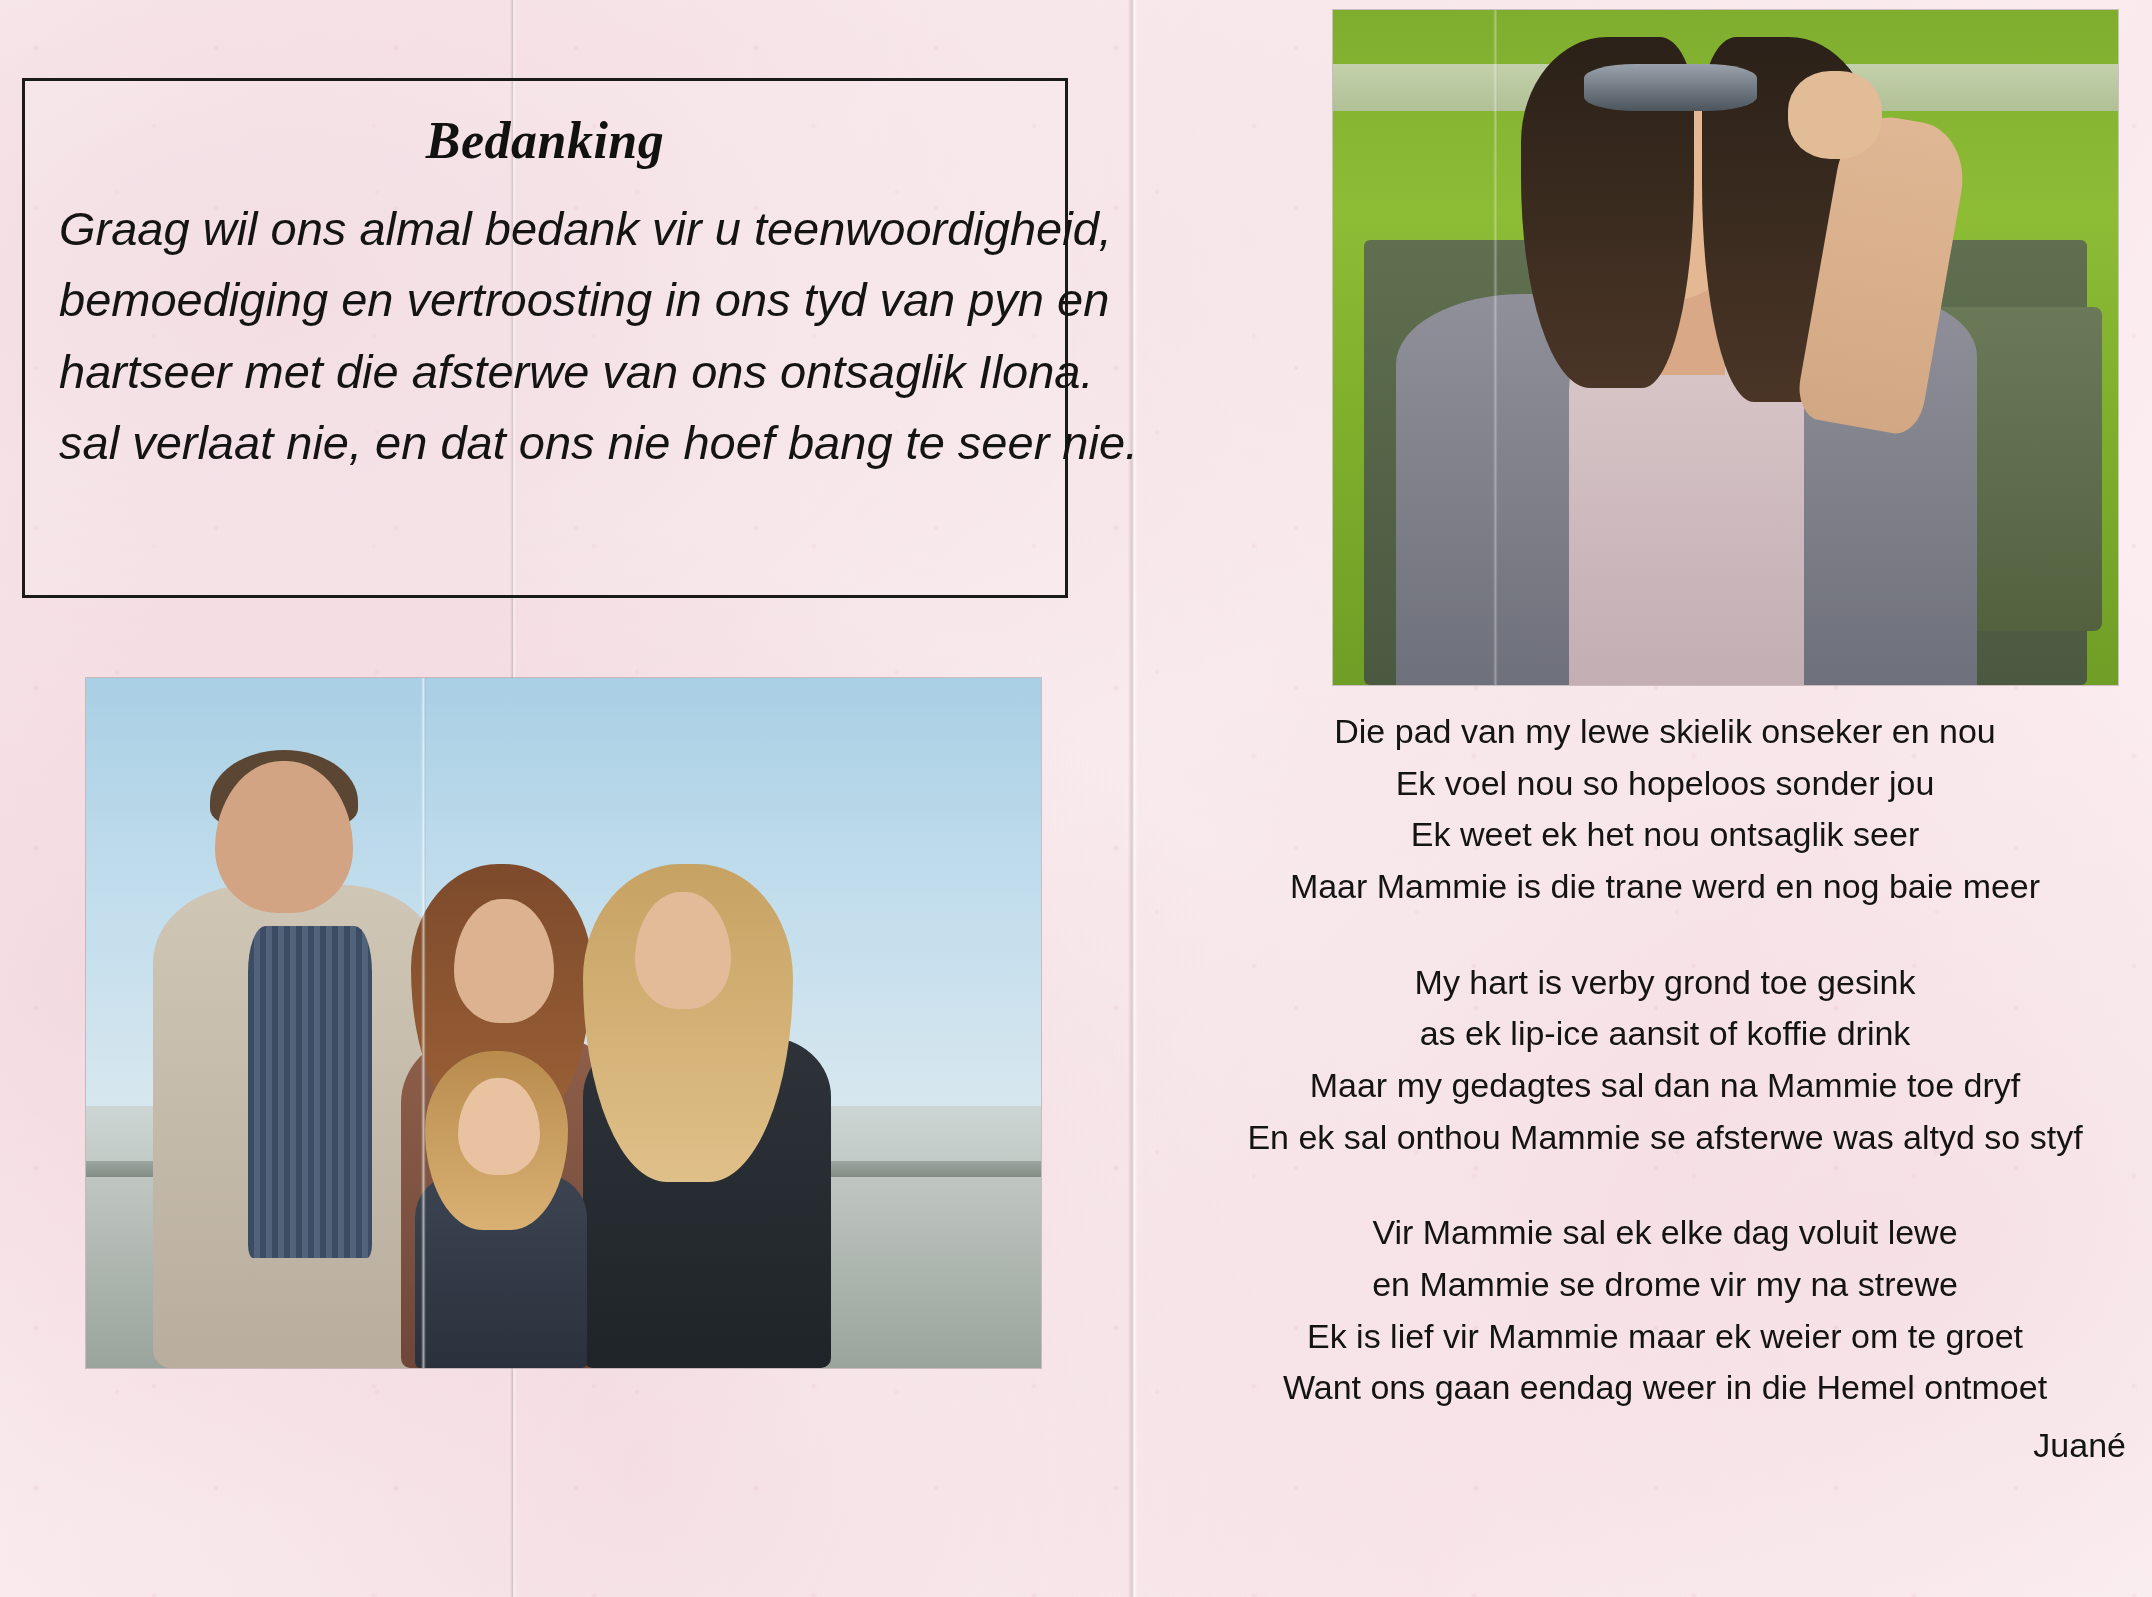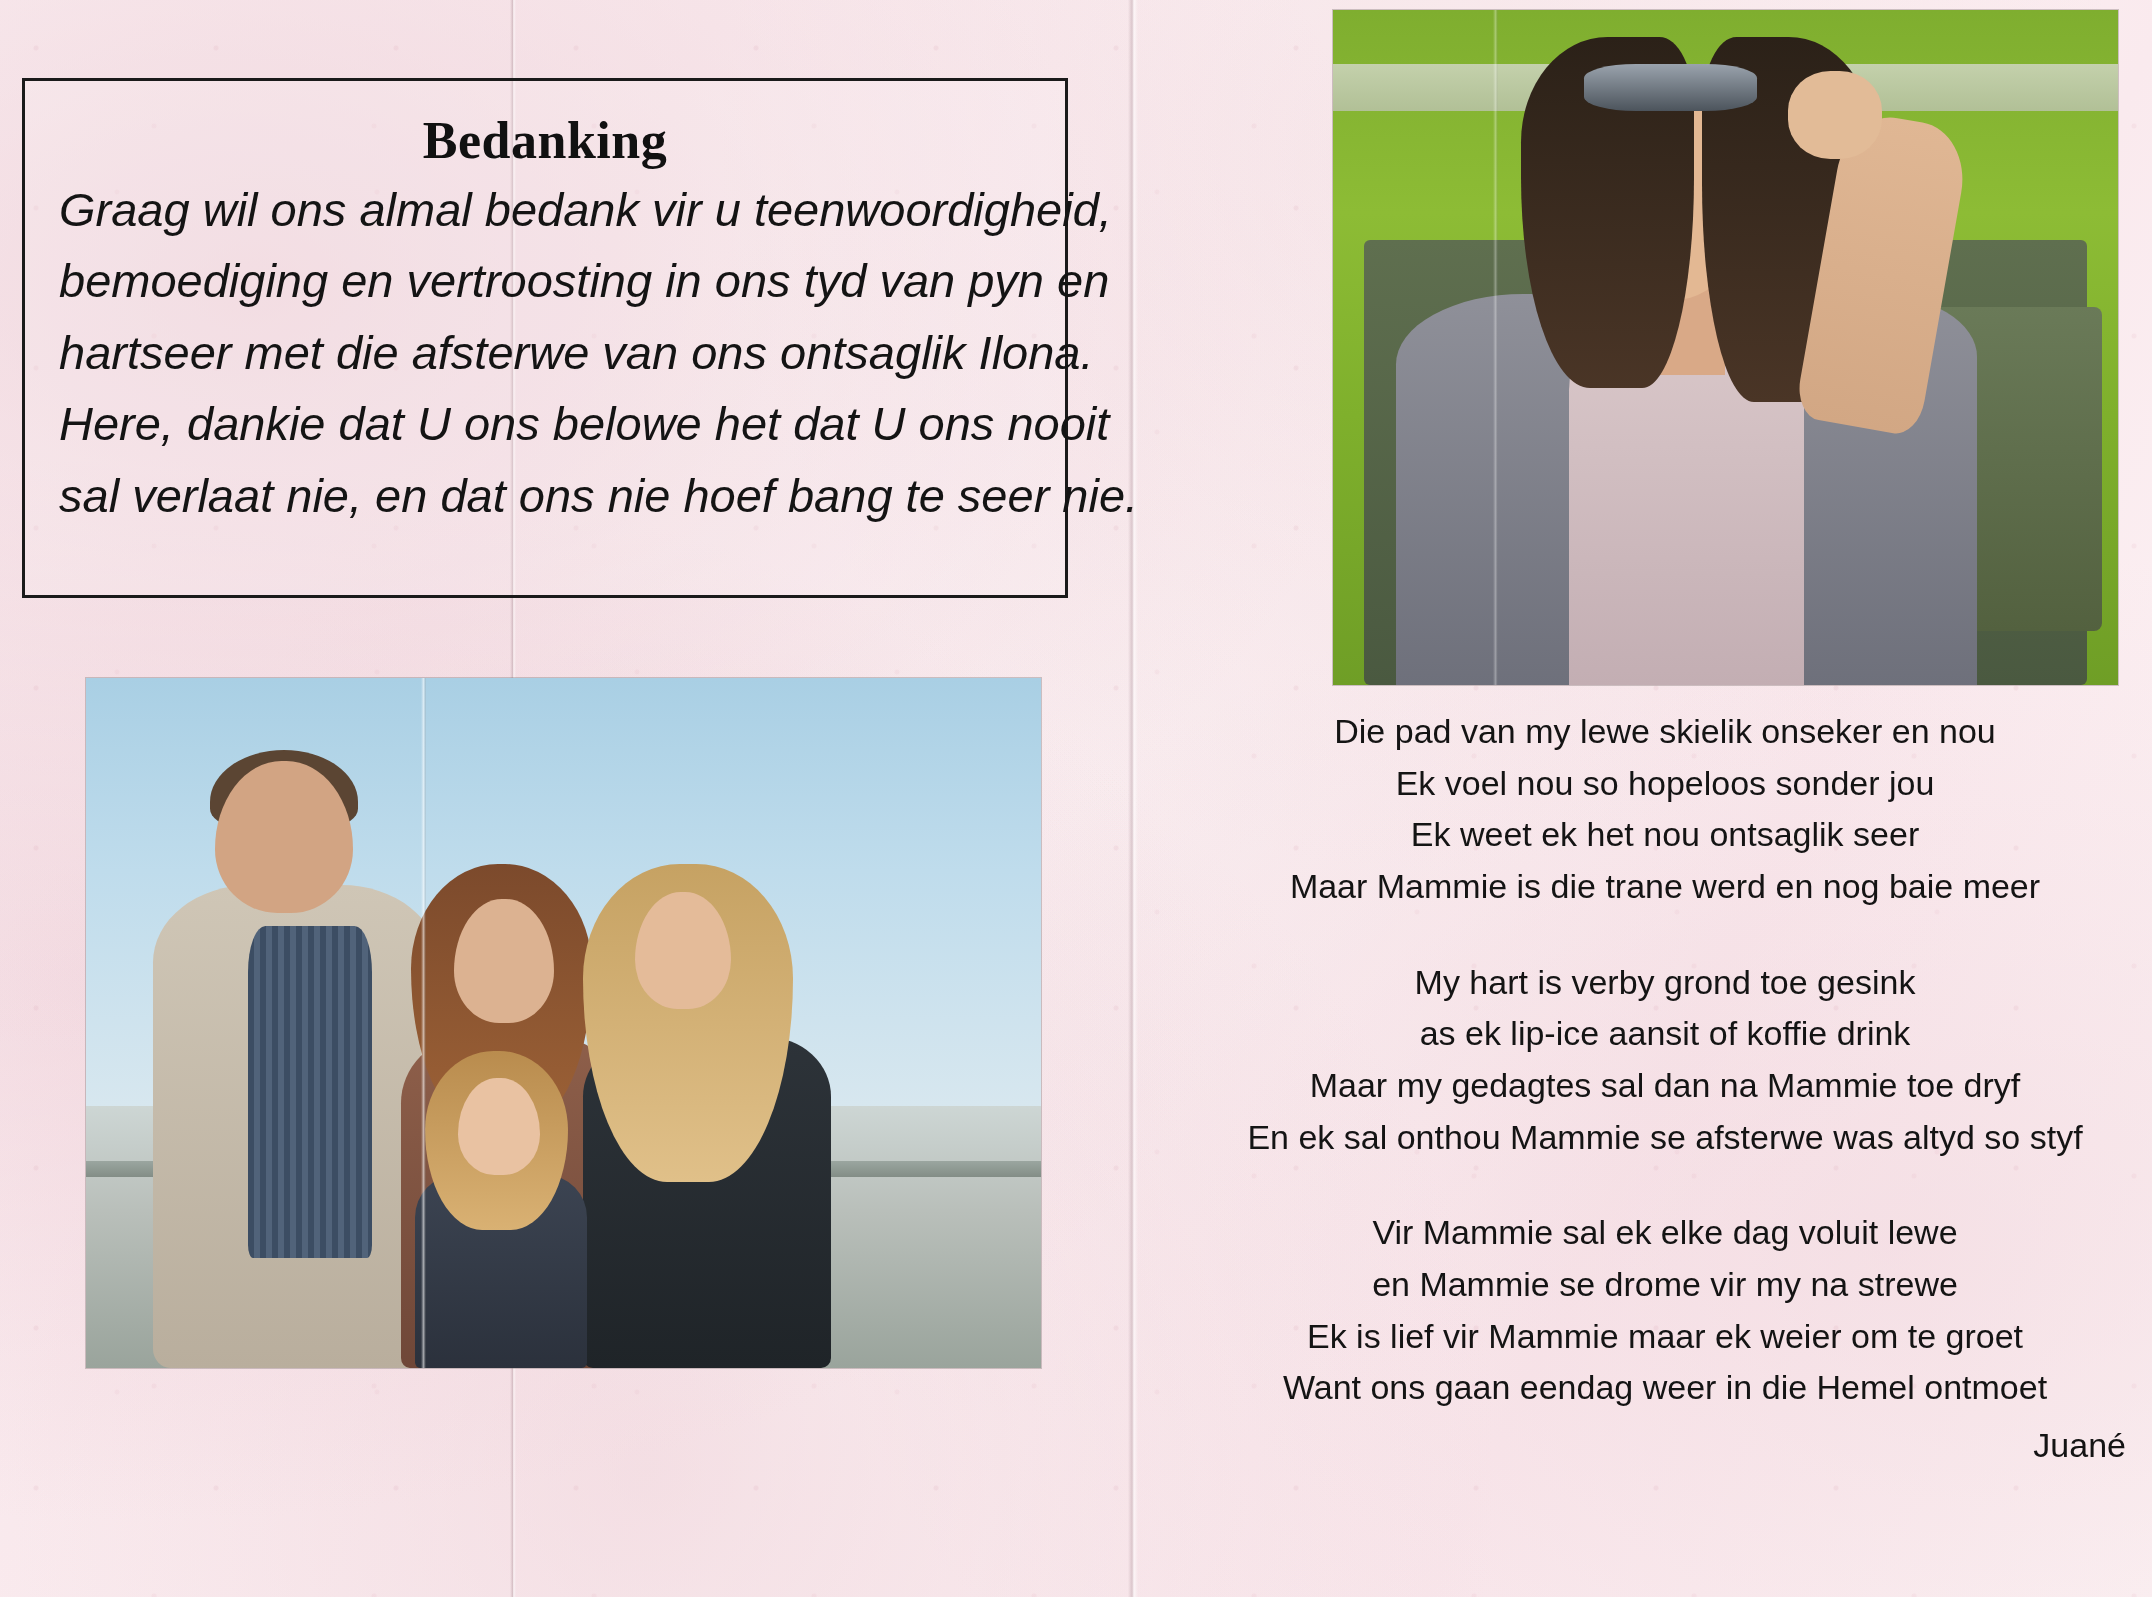--- a/index.html
+++ b/index.html
@@ -62,25 +62,26 @@
     width: 1046px;
     height: 520px;
     border: 3px solid #1a1a1a;
     box-sizing: border-box;
     padding: 26px 34px 0 34px;
     background: rgba(255,255,255,0.14);
   }
   #thanks-title {
     text-align: center;
     font-family: "Liberation Serif", serif;
+    font-style: italic;
     font-weight: bold;
     font-size: 52px;
     letter-spacing: 0.5px;
     color: #111;
-    margin: 4px 0 4px 0;
+    margin: 4px 0 23px 0;
   }
   .thanks-line {
     text-align: center;
     font-family: "Liberation Sans", sans-serif;
     font-size: 47px;
     line-height: 1.52;
     color: #141414;
     white-space: nowrap;
     font-style: italic;
   }
@@ -314,21 +315,20 @@
 
   <div id="paper-texture"></div>
   <div class="fold" id="fold-left"></div>
   <div class="fold" id="fold-center"></div>
 
   <div id="thanks-box">
     <div id="thanks-title">Bedanking</div>
     <div class="thanks-line">Graag wil ons almal bedank vir u teenwoordigheid,</div>
     <div class="thanks-line">bemoediging en vertroosting in ons tyd van pyn en</div>
     <div class="thanks-line">hartseer met die afsterwe van ons ontsaglik Ilona.</div>
-    <div class="thanks-line">Here, dankie dat U ons belowe het dat U ons nooit</div>
     <div class="thanks-line">sal verlaat nie, en dat ons nie hoef bang te seer nie.</div>
   </div>
 
   <div class="photo" id="photo-family">
     <div class="photo-inner">
       <div id="fam-sky"></div>
       <div id="fam-ground"></div>
       <div id="fam-rail"></div>
 
       <div class="fig" id="dad-body"></div>

